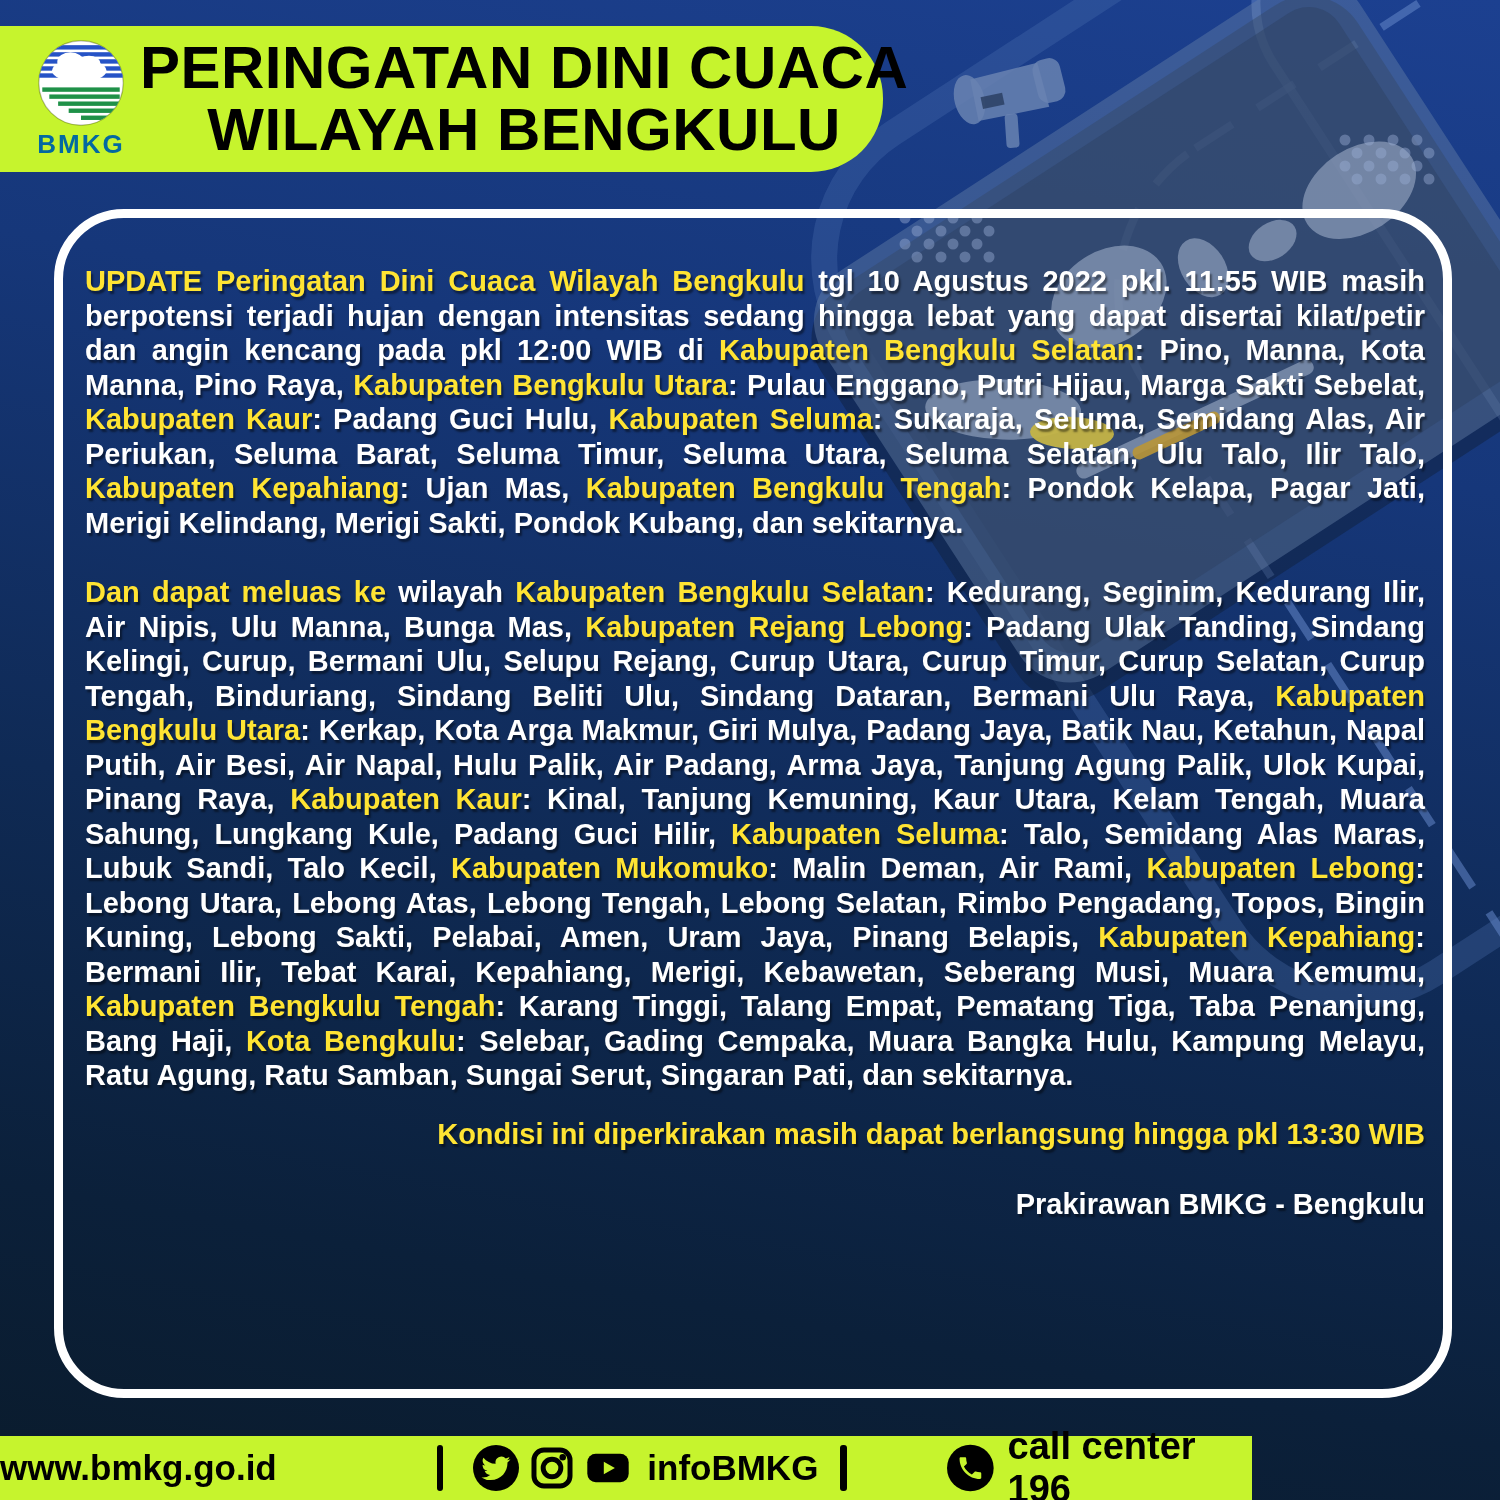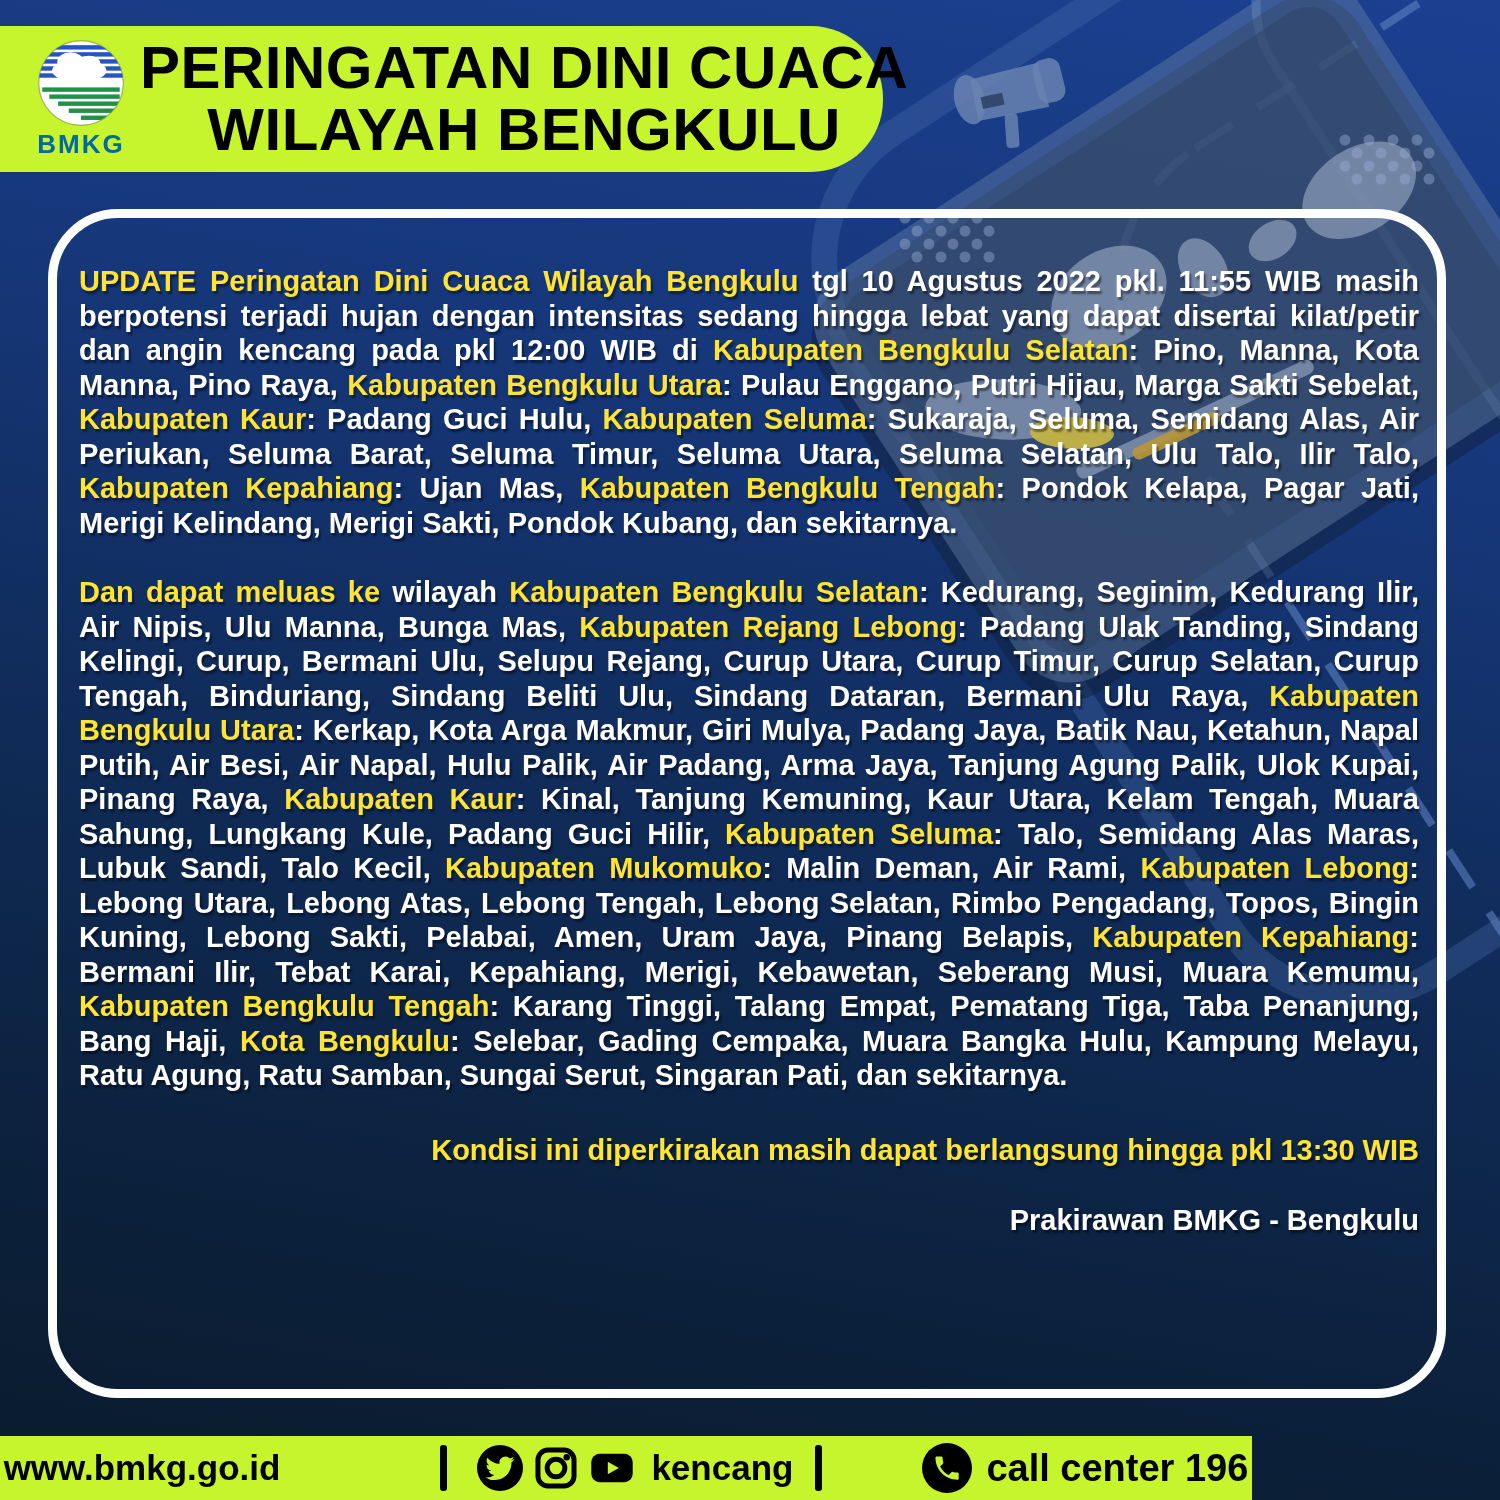--- a/index.html
+++ b/index.html
@@ -14,32 +14,32 @@
     position:absolute;left:0;top:26px;width:883px;height:146px;z-index:3;
     background:#c6f42d;border-radius:0 72px 72px 0;
     display:flex;align-items:center;
   }
   .logo-wrap{width:118px;margin-left:22px;text-align:center;flex:0 0 auto;}
   .logo-label{font-weight:bold;font-size:26px;letter-spacing:2px;color:#0369a1;margin-top:-2px;}
   .title-wrap{flex:1;text-align:center;margin-right:52px;}
   .title-line{font-weight:bold;color:#000;font-size:60px;line-height:62px;letter-spacing:0.5px;white-space:nowrap;}
   
   .card{
-    position:absolute;left:48px;top:209px;width:1398px;height:1189px;z-index:2;
+    position:absolute;left:54px;top:209px;width:1398px;height:1189px;z-index:2;
     border:9px solid #ffffff;border-radius:70px;box-sizing:border-box;
     background:transparent;
   }
   .card-text{
     padding:46px 18px 0 22px;
     font-weight:bold;font-size:29px;line-height:34.5px;color:#ffffff;
     text-align:justify;
     text-shadow:2px 3px 2px rgba(0,0,0,0.45);
   }
   .card-text p{margin:0 0 35px 0;}
-  .card-text p.p2{margin-bottom:40px;}
+  .card-text p.p2{margin-bottom:24px;}
   .card-text p.single{text-align:right;margin-bottom:36px;}
   .card-text p.last{margin-bottom:0;}
   .hl{color:#ffe433;}
   .ylw{color:#ffe433;}
   
   .footer{
     position:absolute;left:0;bottom:0;width:1252px;height:64px;z-index:3;
     background:#c6f42d;color:#000;
     display:flex;align-items:center;justify-content:center;
     font-weight:bold;
@@ -188,21 +188,21 @@
     <svg class="icon-46" viewBox="0 0 24 24">
       <rect x="2.6" y="2.6" width="18.8" height="18.8" rx="5.2" fill="none" stroke="#000" stroke-width="2.6"></rect>
       <circle cx="12" cy="12" r="4.6" fill="none" stroke="#000" stroke-width="2.6"></circle>
       <circle cx="17.6" cy="6.4" r="1.7" fill="#000"></circle>
     </svg>
     <svg class="icon-46" viewBox="0 0 24 24">
       <rect x="1.2" y="4.6" width="21.6" height="14.8" rx="4.4" fill="#000"></rect>
       <path d="M9.8 8.8 L15.6 12 L9.8 15.2 Z" fill="#c6f42d"></path>
     </svg>
   </div>
-  <span class="handle">kencang</span>
+  <span class="handle">infoBMKG</span>
   <div class="vbar m2"></div>
   <svg class="icon-50" viewBox="0 0 24 24">
     <circle cx="12" cy="12" r="12" fill="#000"></circle>
     <g transform="translate(4.6,4.6) scale(0.62)">
       <path fill="#c6f42d" d="M6.62 10.79c1.44 2.83 3.76 5.14 6.59 6.59l2.2-2.2c.27-.27.67-.36 1.02-.24 1.12.37 2.33.57 3.57.57.55 0 1 .45 1 1V20c0 .55-.45 1-1 1-9.39 0-17-7.61-17-17 0-.55.45-1 1-1h3.5c.55 0 1 .45 1 1 0 1.25.2 2.45.57 3.57.11.35.03.74-.25 1.02l-2.2 2.2z"></path>
     </g>
   </svg>
   <span class="callcenter">call center 196</span>
 </div>
 

